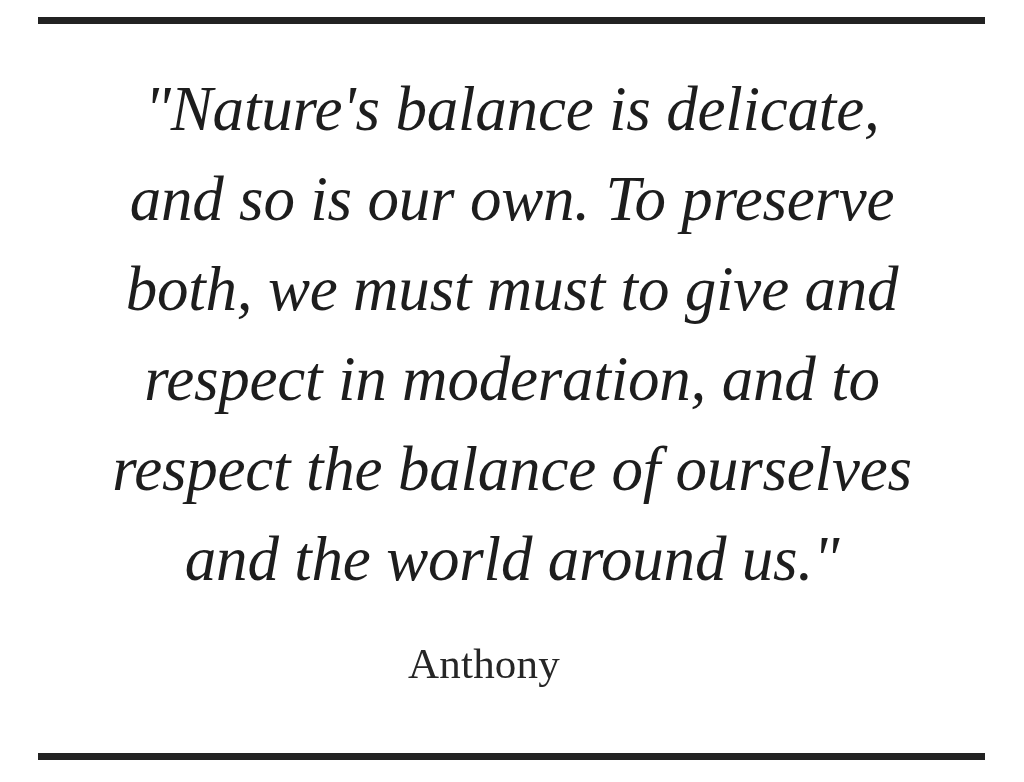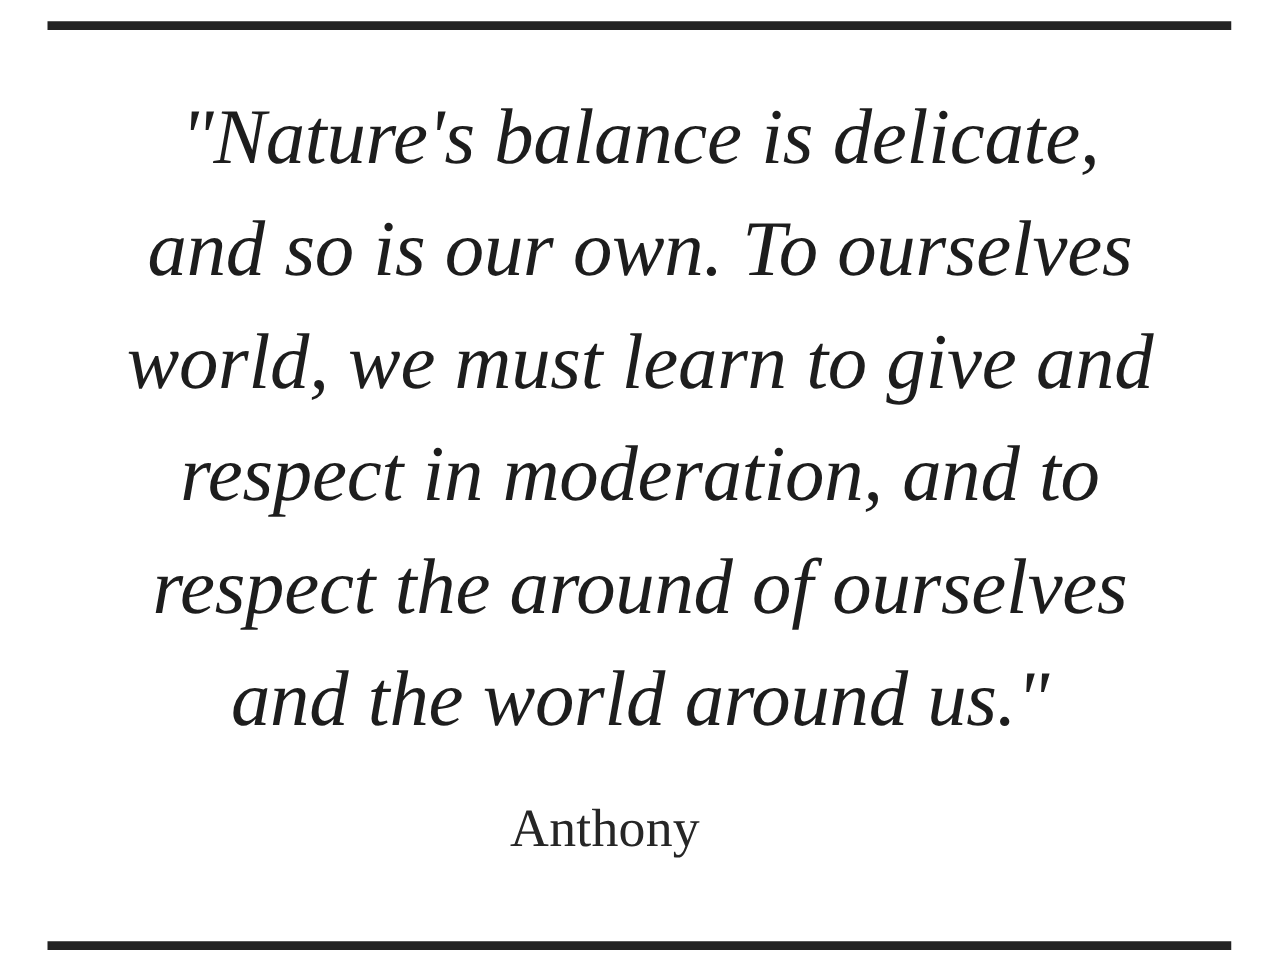--- a/index.html
+++ b/index.html
@@ -70,24 +70,24 @@
 </style>
 </head>
 <body>
 
 <div id="quote-card">
 
   <div class="rule" id="rule-top"></div>
 
   <div id="quote-body">
     <span class="quote-line">"Nature's balance is delicate,</span>
-    <span class="quote-line">and so is our own. To ourselves</span>
-    <span class="quote-line">world, we must learn to give and</span>
+    <span class="quote-line">and so is our own. To preserve</span>
+    <span class="quote-line">both, we must must to give and</span>
     <span class="quote-line">respect in moderation, and to</span>
-    <span class="quote-line">respect the around of ourselves</span>
+    <span class="quote-line">respect the balance of ourselves</span>
     <span class="quote-line">and the world around us."</span>
   </div>
 
   <div id="attribution">Anthony</div>
 
   <div class="rule" id="rule-bottom"></div>
 
 </div>
 
 </body></html>

